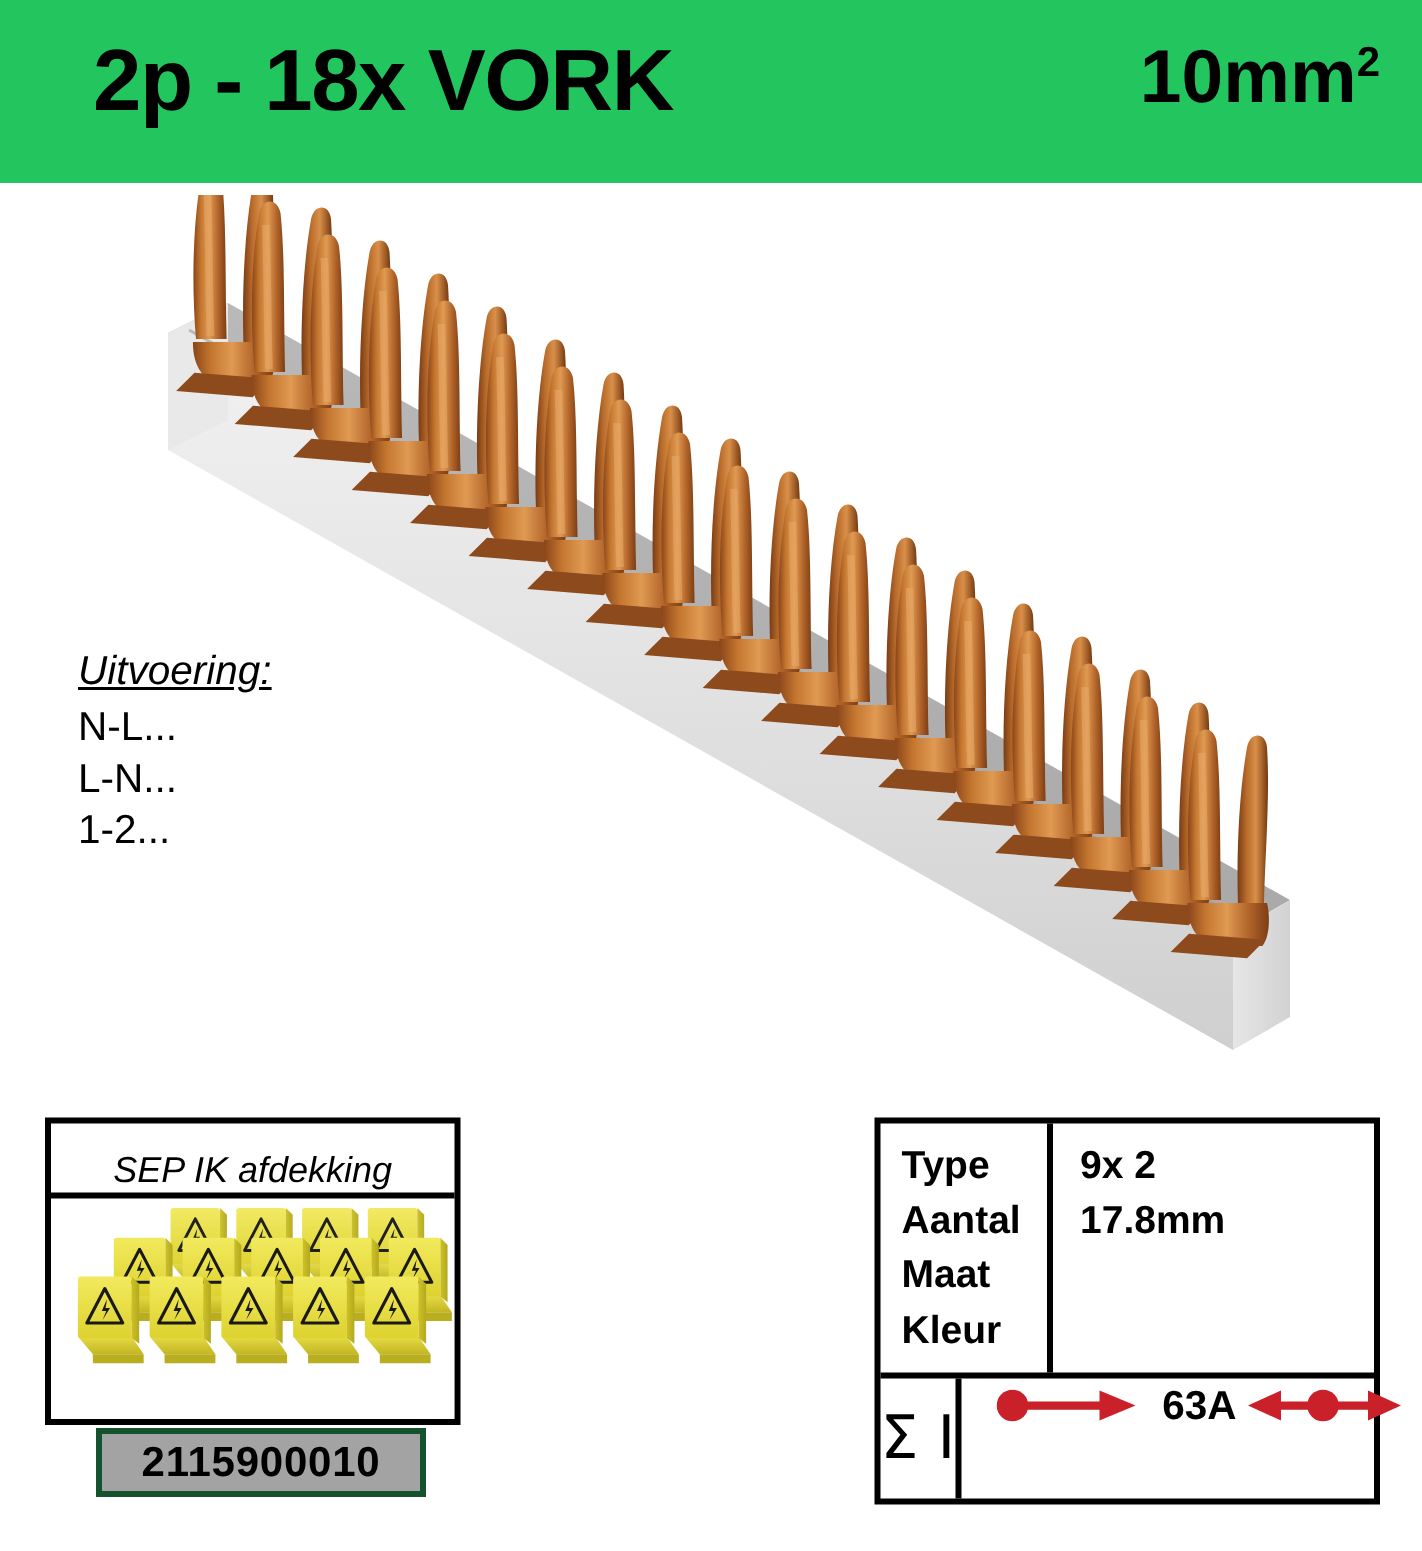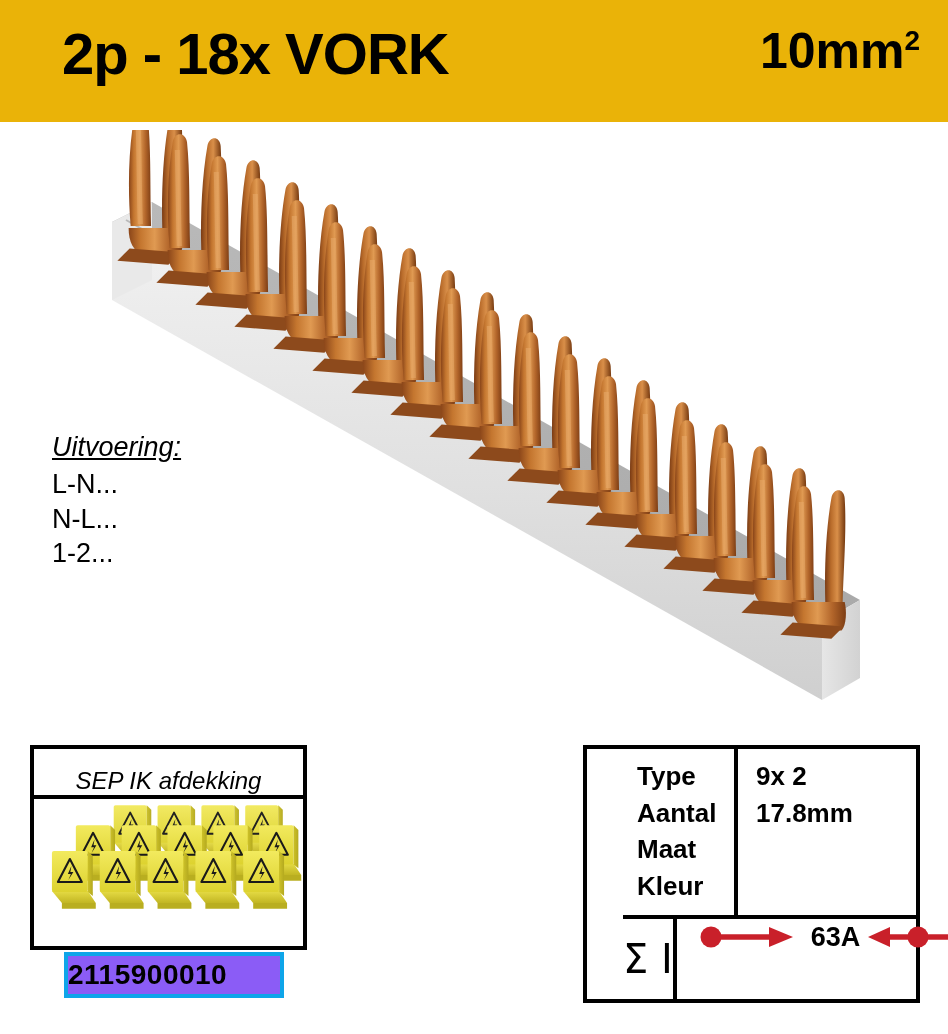--- a/index.html
+++ b/index.html
@@ -12,21 +12,21 @@
     position: relative;
     font-family: "Liberation Sans", sans-serif;
     overflow: hidden;
   }
 
   
   #header {
     position: absolute;
     left: 0; top: 0;
     width: 948px; height: 122px;
-    background: #eab308;
+    background: #22c55e;
   }
   #header-title {
     position: absolute;
     left: 62px; top: 20px;
     font-size: 58px;
     font-weight: bold;
     color: #000;
     letter-spacing: -1px;
     white-space: nowrap;
   }
@@ -102,42 +102,41 @@
     position: relative;
     height: 147px;
     overflow: hidden;
   }
   #covers-svg { display: block; width: 100%; height: 100%; }
 
   #sep-article {
     position: absolute;
     left: 64px; top: 952px;
     width: 220px; height: 46px;
-    border: 4px solid #0ea5e9;
-    background: #8b5cf6;
+    border: 4px solid #14532d;
+    background: #a3a3a3;
     display: flex;
     align-items: center;
-    justify-content: flex-start;
+    justify-content: center;
   }
   #sep-article-number {
     font-size: 28px;
     font-weight: bold;
     letter-spacing: 0.5px;
     color: #000;
     white-space: nowrap;
   }
 
   
   #spec-table {
     position: absolute;
     left: 583px; top: 745px;
     width: 337px; height: 258px;
     border: 4px solid #000;
     background: #fff;
-    padding-left: 36px;
   }
   #spec-upper {
     display: flex;
     height: 170px;
     border-bottom: 4px solid #000;
   }
   #spec-labels {
     width: 115px;
     border-right: 4px solid #000;
     padding: 9px 0 0 14px;
@@ -275,22 +274,22 @@
       <use href="#forkUnit" transform="translate(673,426) scale(1.02)"></use>
       <use href="#forkUnit" transform="translate(712,448) scale(1.02)"></use>
       <use href="#forkUnit" transform="translate(751,470) scale(1.02)"></use>
     </g>
   </svg>
 </div>
 
 <div id="uitvoering">
   <div id="uitvoering-title">Uitvoering:</div>
   <ul>
+    <li>N-L...</li>
     <li>L-N...</li>
-    <li>N-L...</li>
     <li>1-2...</li>
   </ul>
 </div>
 
 <div id="sep-panel">
   <div id="sep-header">
     <span id="sep-header-label">SEP IK afdekking</span>
   </div>
   <div id="sep-photo">
     <svg id="covers-svg" viewBox="0 0 270 147">

